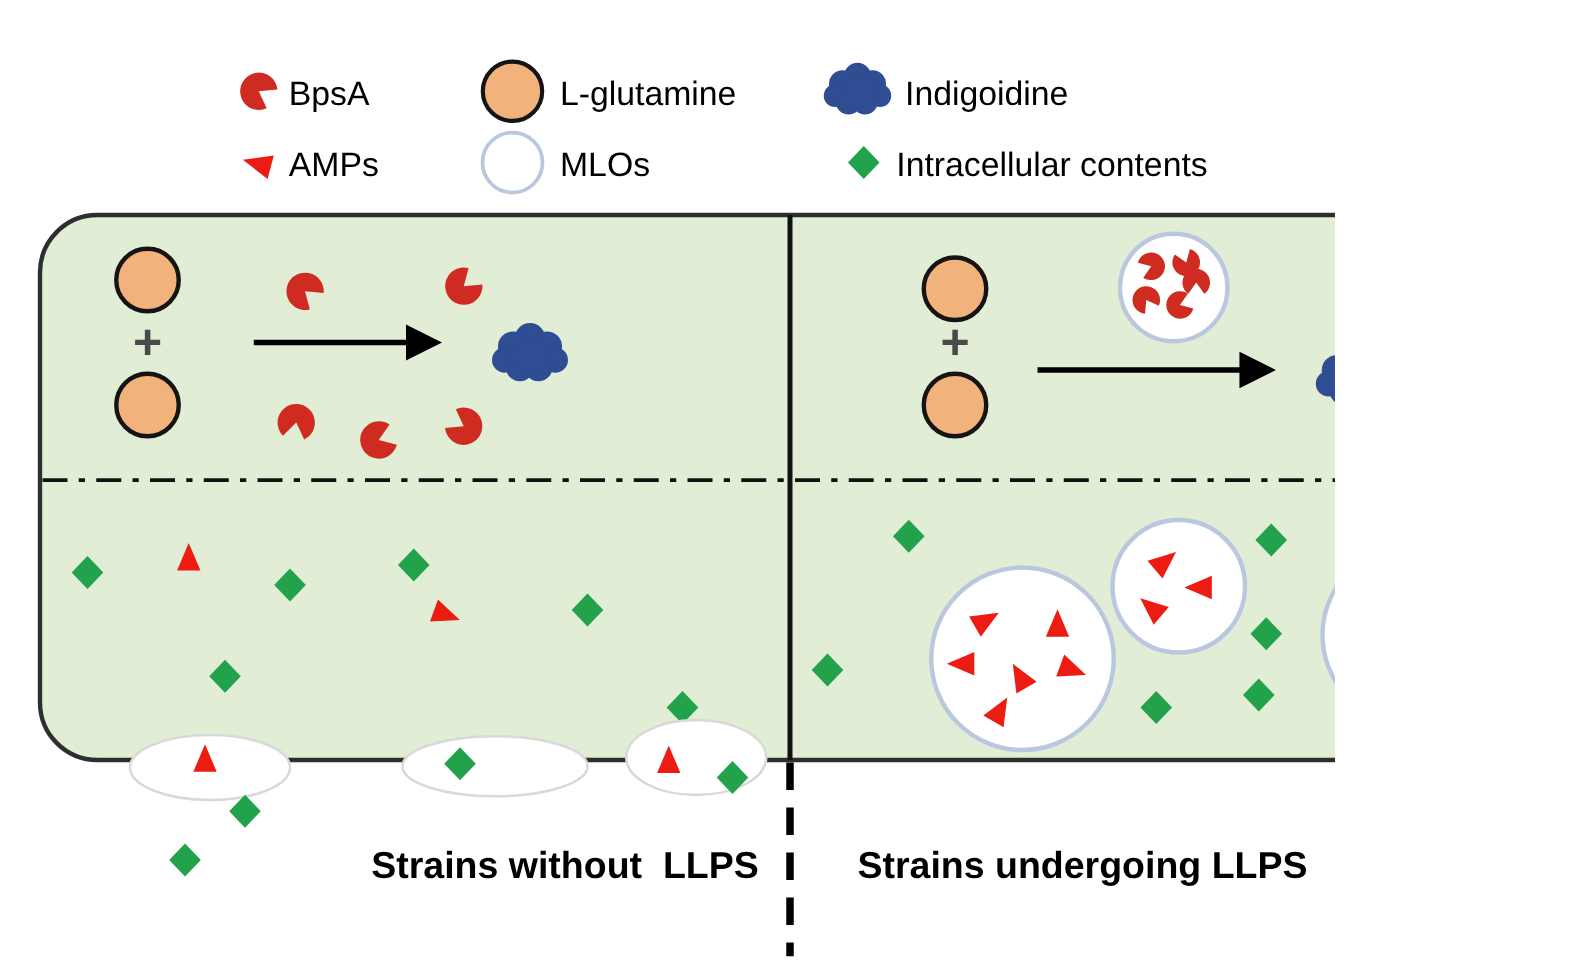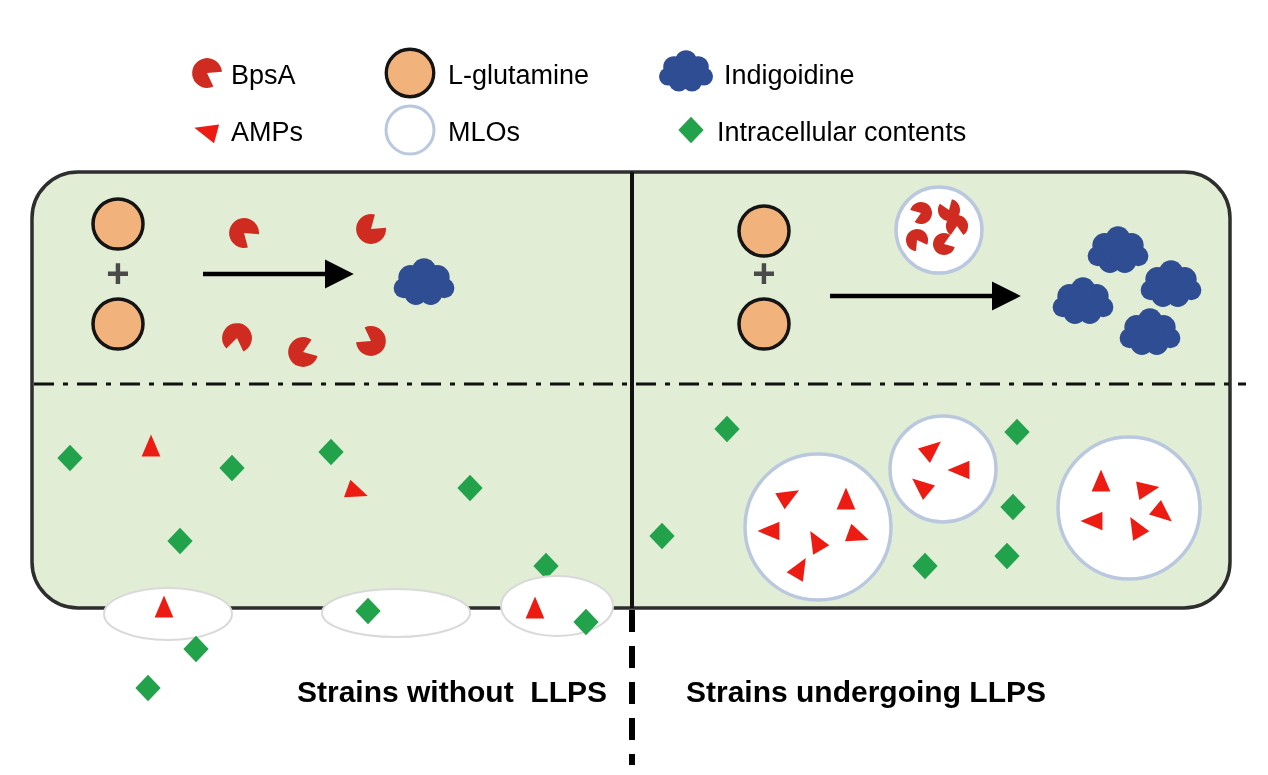--- a/index.html
+++ b/index.html
@@ -1,18 +1,18 @@
 <!DOCTYPE html>
 <html><head>
 <meta charset="utf-8">
 <style>
   html, body { margin: 0; padding: 0; background: #ffffff; }
   .canvas {
     position: relative;
-    width: 1268px;
+    width: 1068px;
     height: 775px;
     background: #ffffff;
     overflow: hidden;
     font-family: "Liberation Sans", sans-serif;
     border-radius: 27px;
   }
   svg { display: block; }
   .legend-text {
     font-family: "Liberation Sans", sans-serif;
     font-size: 27px;

